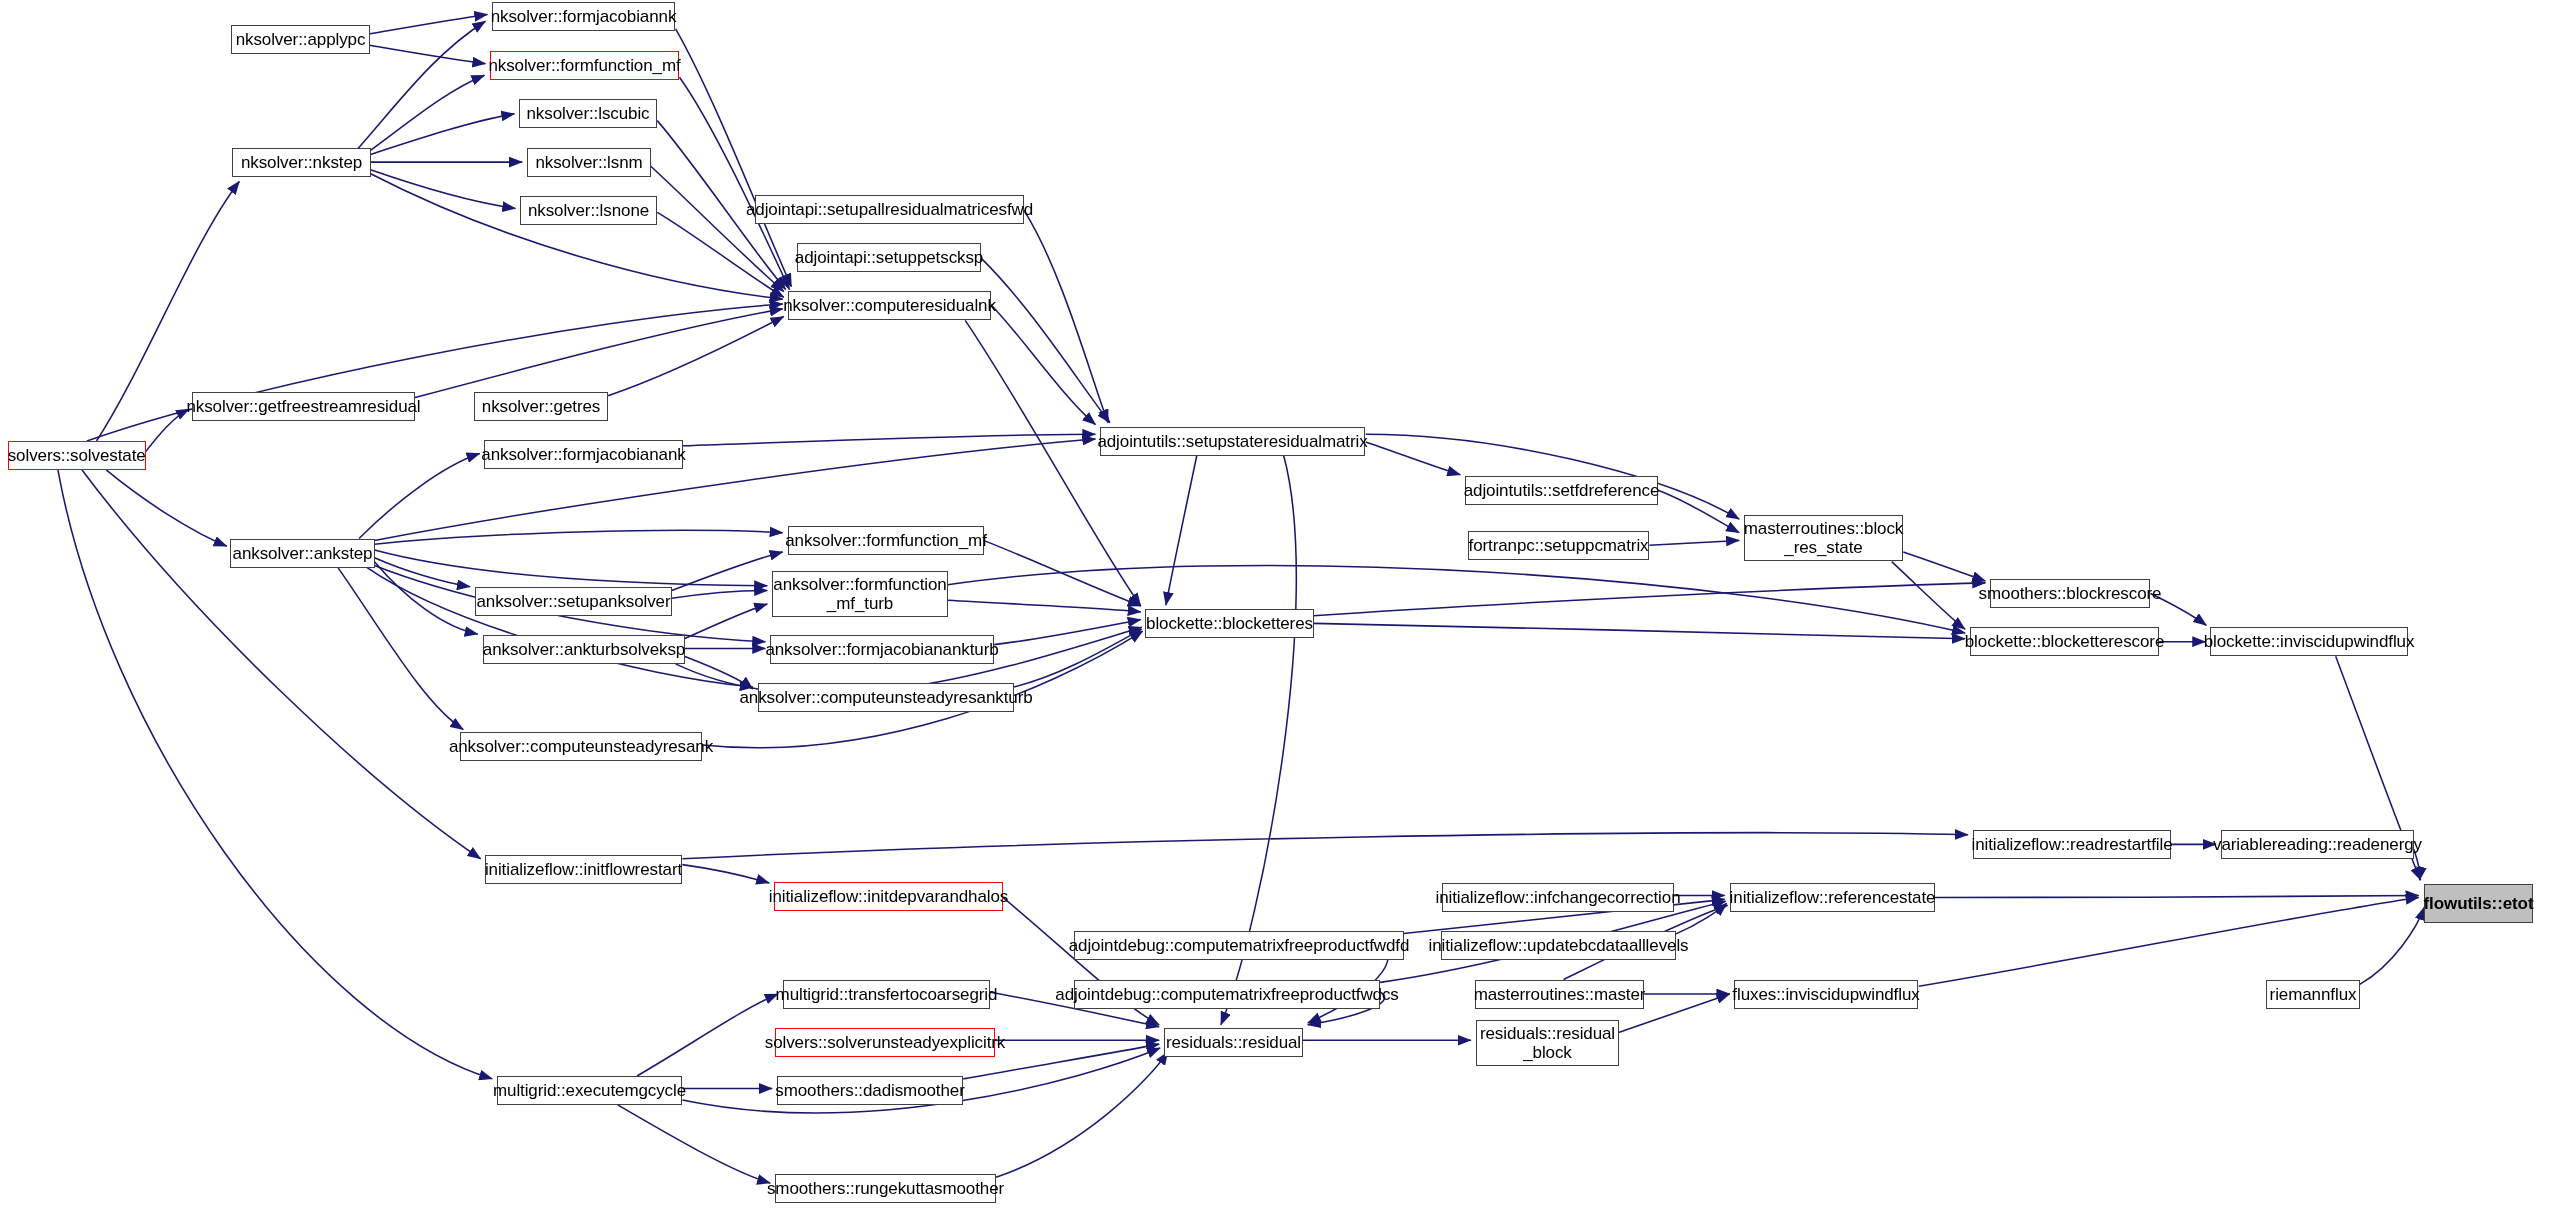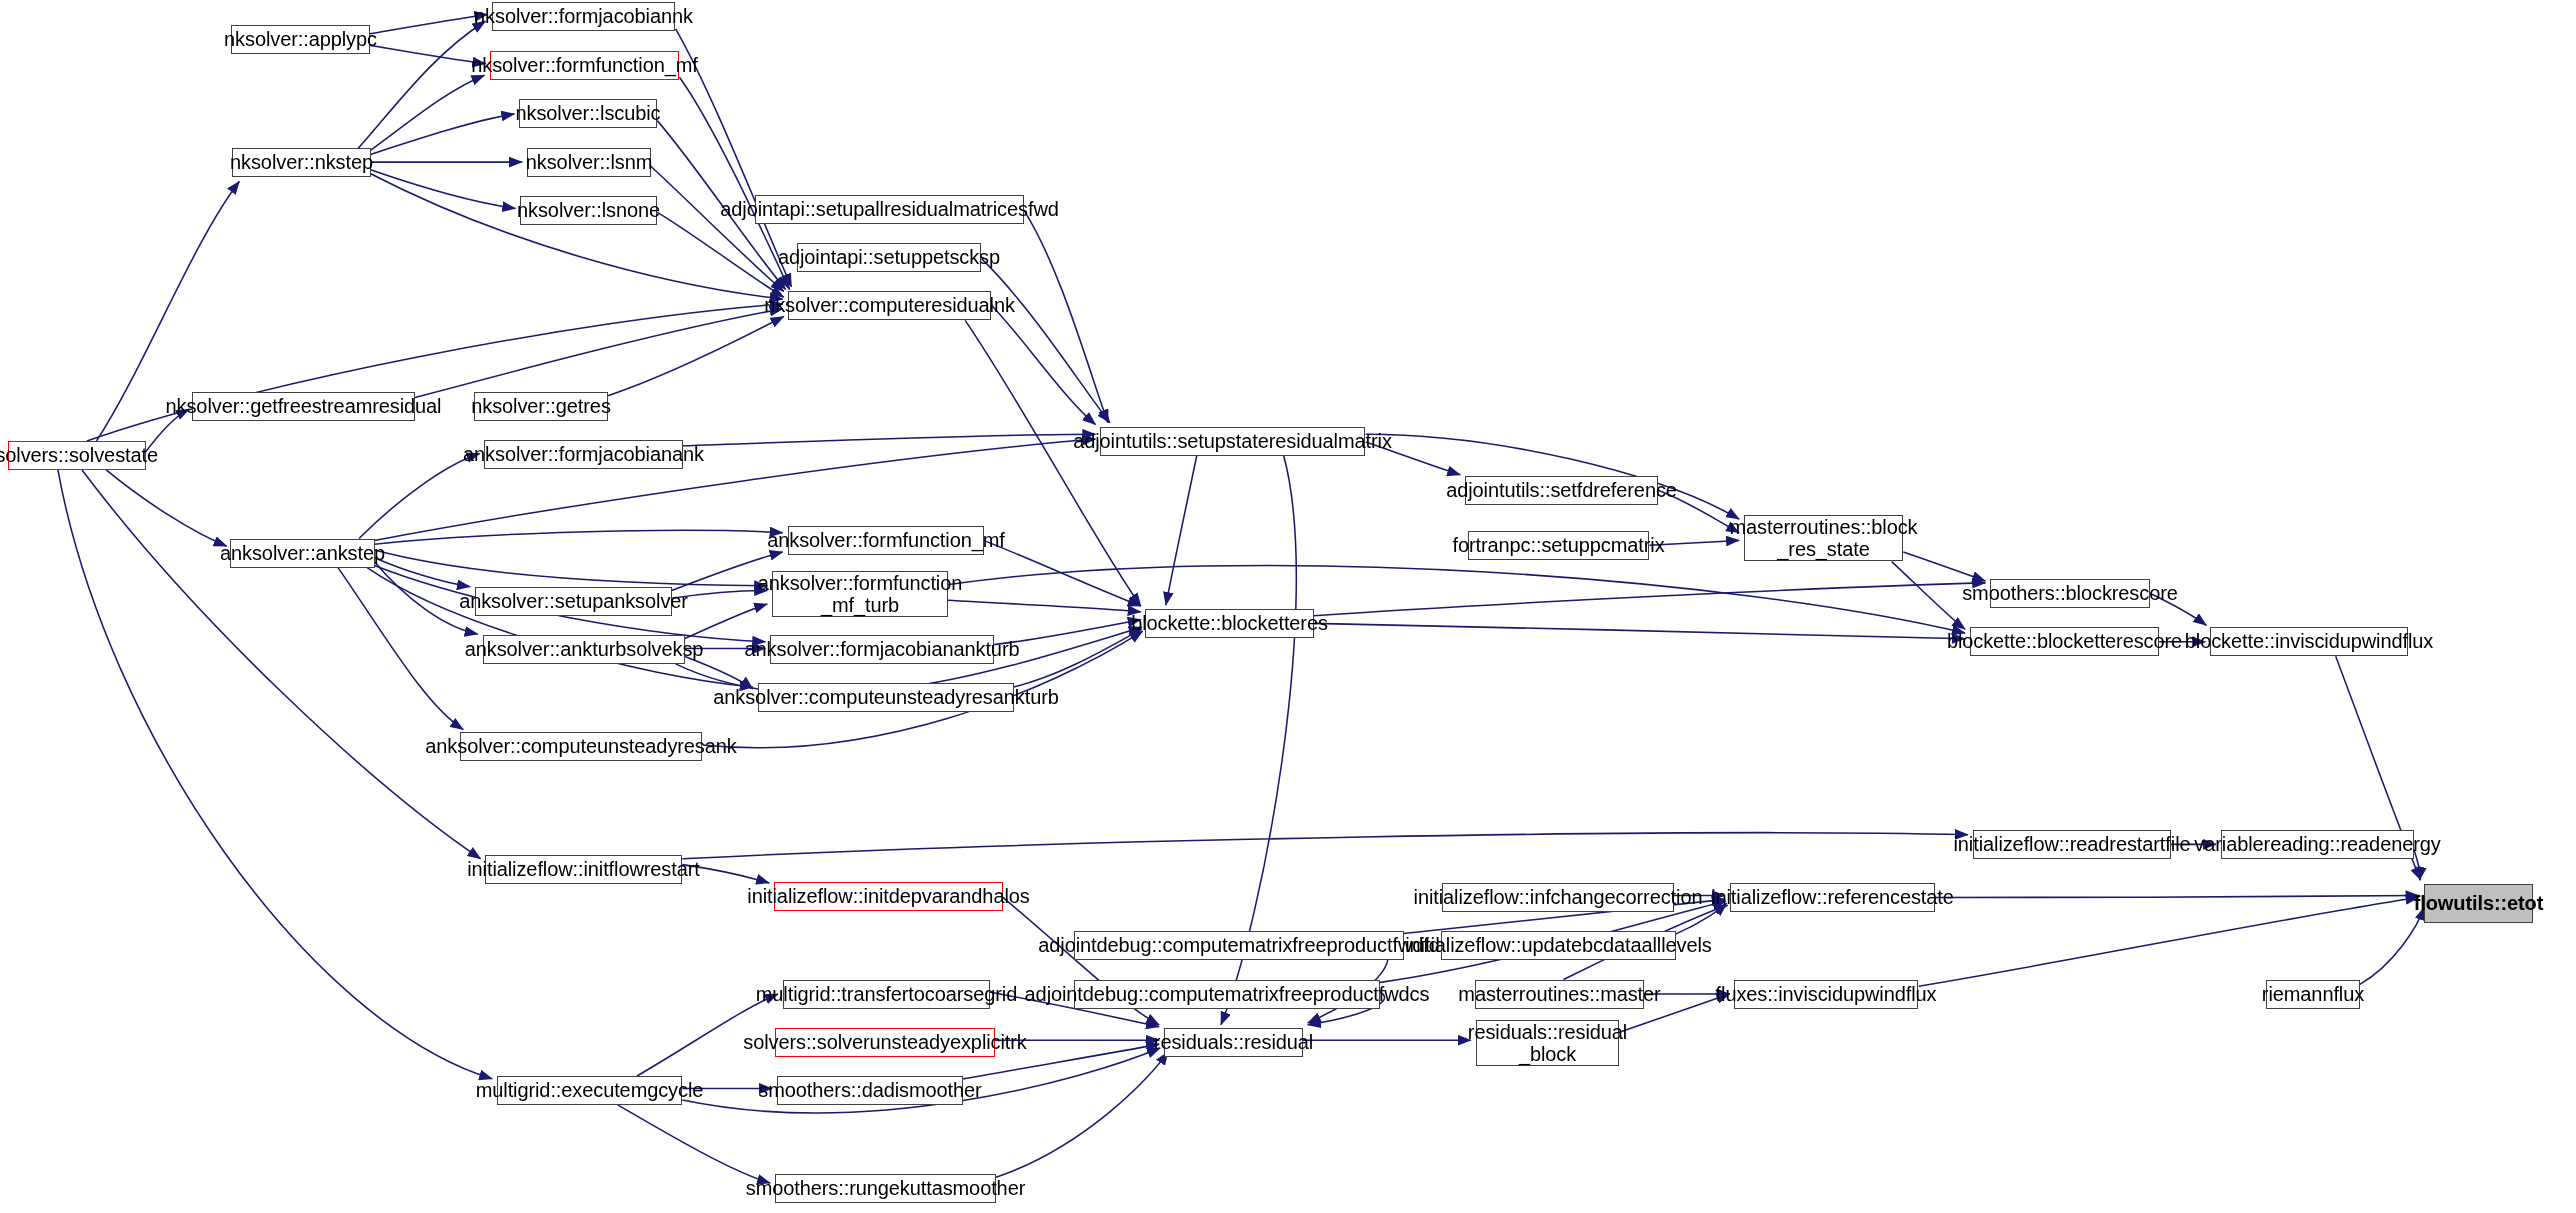--- a/index.html
+++ b/index.html
@@ -26,21 +26,21 @@
   }
   .gnode {
     position: absolute;
     box-sizing: border-box;
     background: #ffffff;
     border: 1px solid #404040;
     display: flex;
     align-items: center;
     justify-content: center;
     text-align: center;
-    font-size: 20px;
+    font-size: 17px;
     line-height: 1.12;
     color: #000000;
     white-space: pre;
     letter-spacing: -0.1px;
     z-index: 5;
   }
   .gnode.red {
     border-color: #ff0000;
   }
   .gnode.current {

